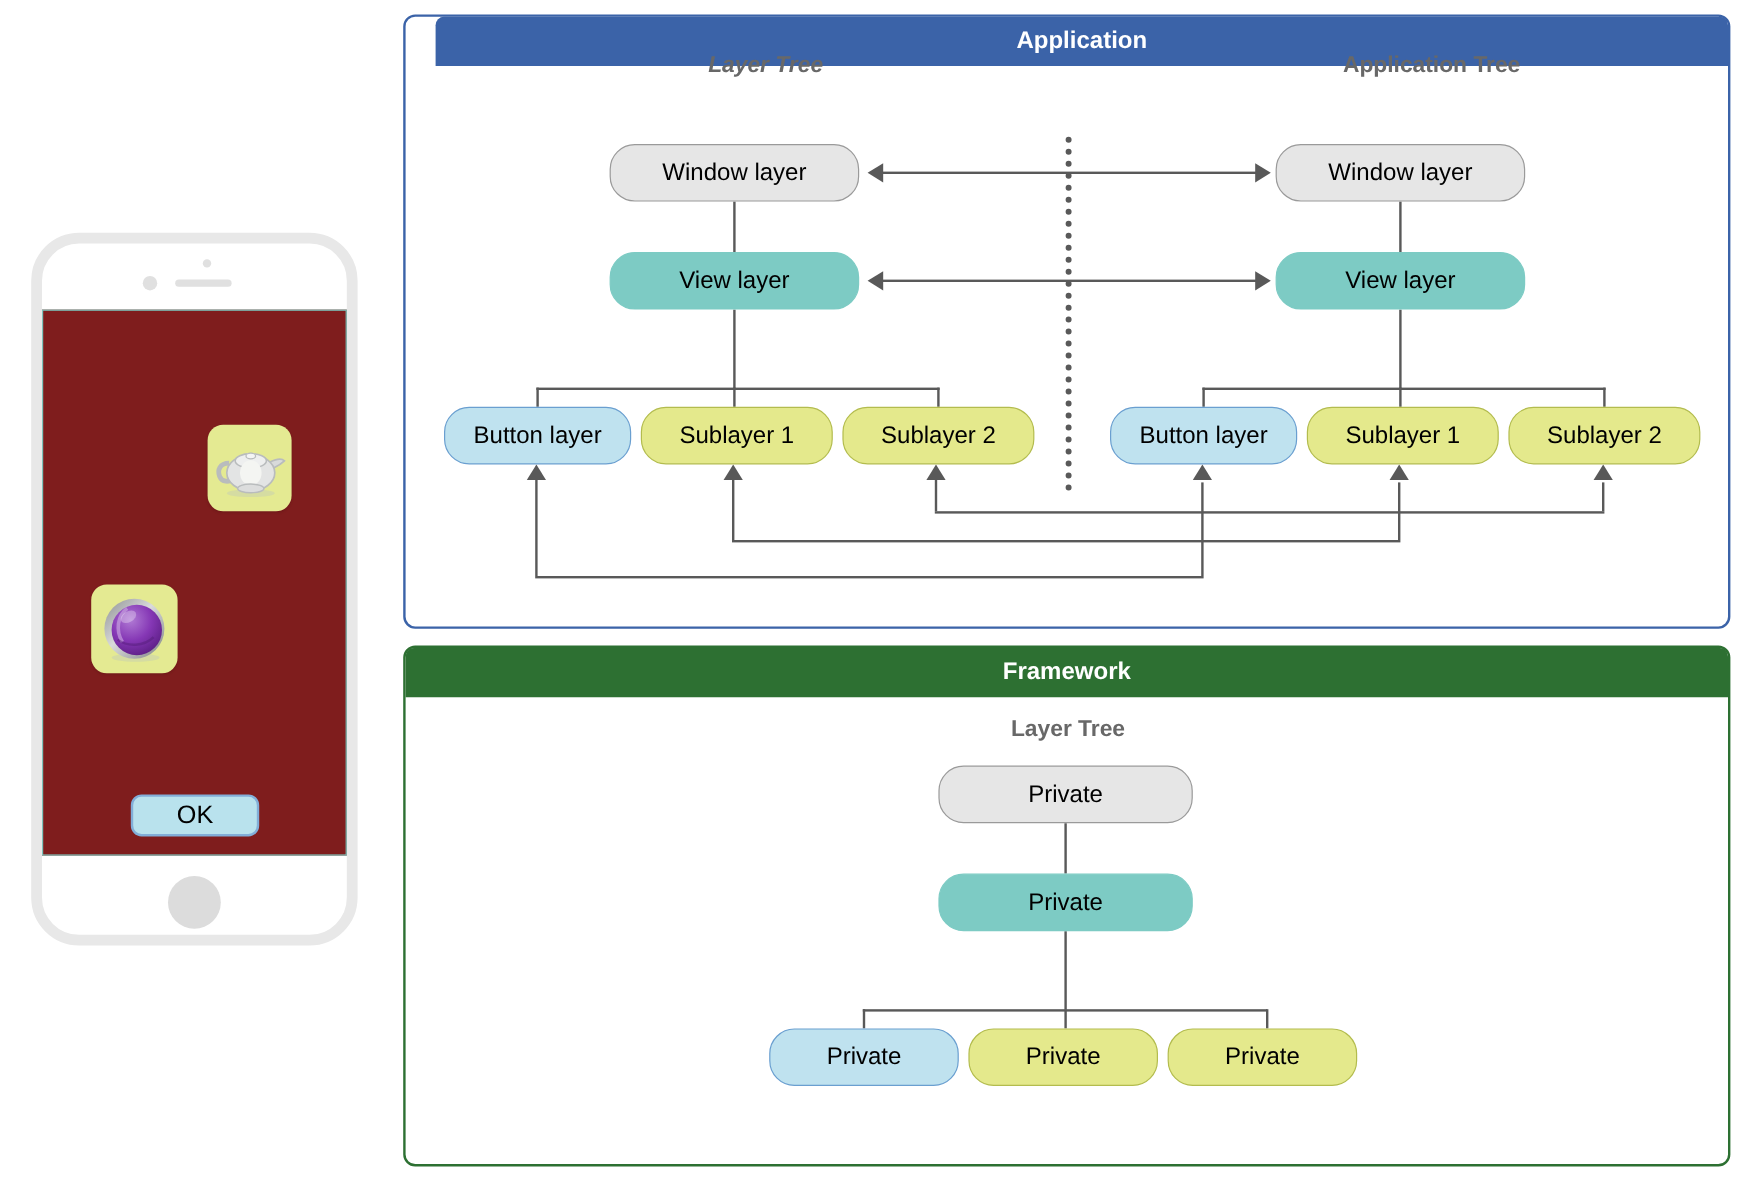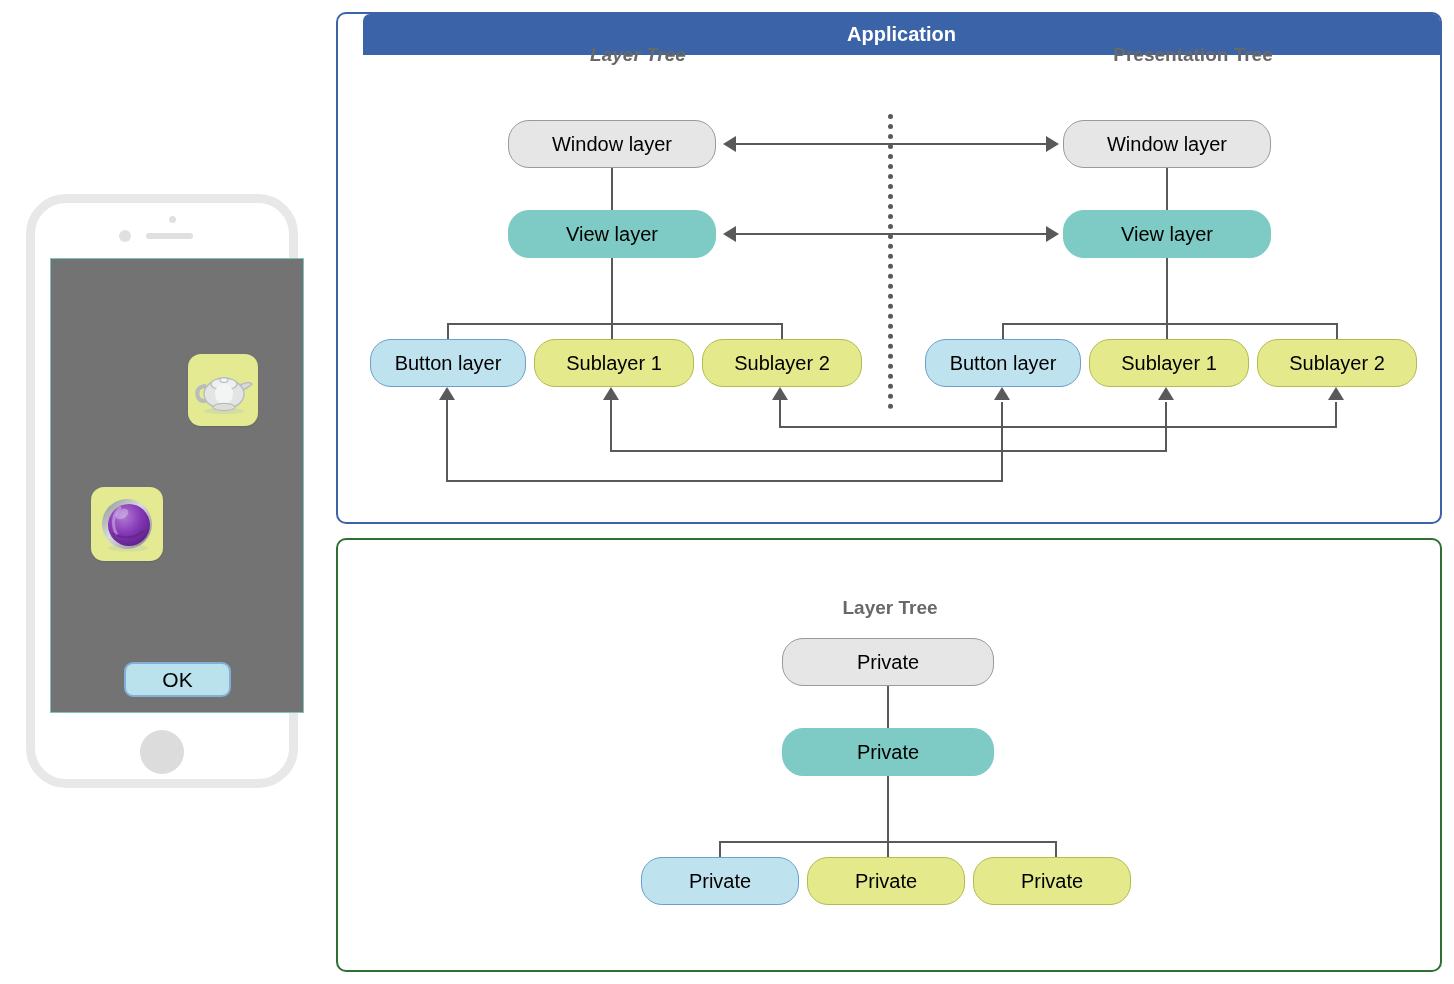--- a/index.html
+++ b/index.html
@@ -53,24 +53,23 @@
     height: 6px;
     border-radius: 3px;
     background: #e0e0e0;
   }
   #phone-screen {
     position: absolute;
     left: 0px;
     top: 55px;
     width: 254px;
     height: 455px;
-    background: #737373;
+    background: #7f1d1d;
     border: 1px solid #7cc3bb;
     box-sizing: border-box;
-    margin-left: 15px;
   }
   #phone-home-button {
     position: absolute;
     left: 105px;
     top: 527px;
     width: 44px;
     height: 44px;
     border-radius: 50%;
     background: #dcdcdc;
   }
@@ -257,21 +256,21 @@
     <div id="ok-button">OK</div>
   </div>
 
   <div id="phone-home-button"></div>
 </div>
 
 <div class="panel" id="application-panel">
   <div class="panel-header" id="application-header">Application</div>
 
   <div class="tree-title" style="left:200px; top:30px; width:200px;font-style:italic;">Layer Tree</div>
-  <div class="tree-title" style="left:755px; top:30px; width:200px;">Presentation Tree</div>
+  <div class="tree-title" style="left:755px; top:30px; width:200px;">Application Tree</div>
 
   <div class="dotted-divider" style="left:550px; top:100px; height:295px;"></div>
 
   <div class="node gray" style="left:170px; top:106px; width:208px;">Window layer</div>
   <div class="node teal" style="left:170px; top:196px; width:208px;">View layer</div>
   <div class="node blue" style="left:32px;  top:325px; width:156px;">Button layer</div>
   <div class="node olive" style="left:196px; top:325px; width:160px;">Sublayer 1</div>
   <div class="node olive" style="left:364px; top:325px; width:160px;">Sublayer 2</div>
 
   <div class="vline" style="left:273px; top:154px; height:42px;"></div>
@@ -316,20 +315,21 @@
   <div class="hline" style="left:108px; top:466px; width:557px;"></div>
   <div class="vline" style="left:108px; top:385px; height:81px;"></div>
   <div class="arrow-up" style="left:101px; top:373px;"></div>
 
   <div class="arrow-up" style="left:656px; top:373px;"></div>
   <div class="arrow-up" style="left:820px; top:373px;"></div>
   <div class="arrow-up" style="left:990px; top:373px;"></div>
 </div>
 
 <div class="panel" id="framework-panel">
+  <div class="panel-header" id="framework-header">Framework</div>
 
   <div class="tree-title" style="left:447px; top:57px; width:210px;">Layer Tree</div>
 
   <div class="node gray" style="left:444px; top:98px; width:212px;">Private</div>
   <div class="node teal" style="left:444px; top:188px; width:212px;">Private</div>
   <div class="node blue" style="left:303px; top:317px; width:158px;">Private</div>
   <div class="node olive" style="left:469px; top:317px; width:158px;">Private</div>
   <div class="node olive" style="left:635px; top:317px; width:158px;">Private</div>
 
   <div class="vline" style="left:549px; top:146px; height:42px;"></div>

